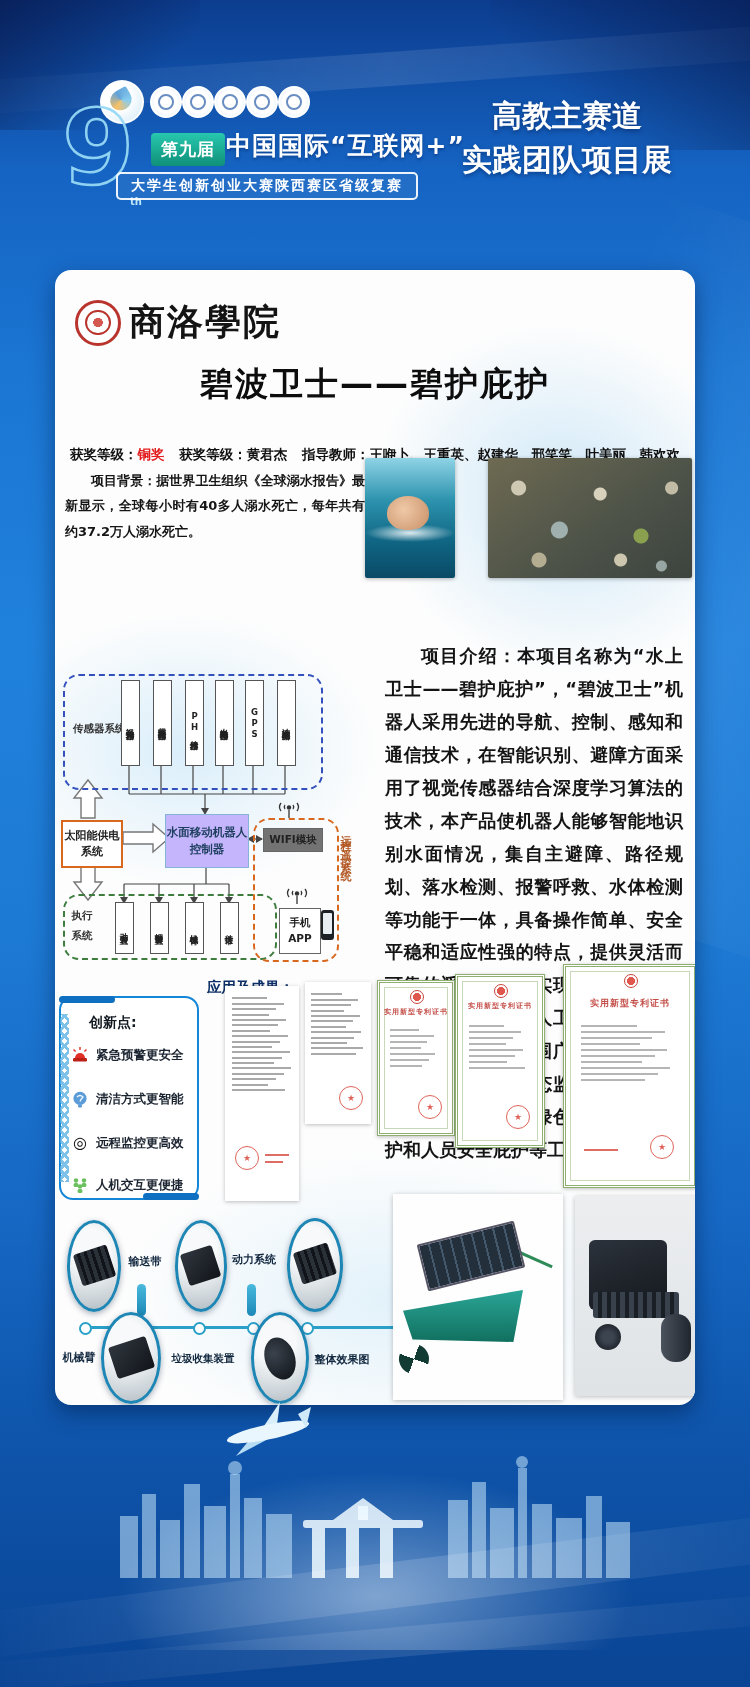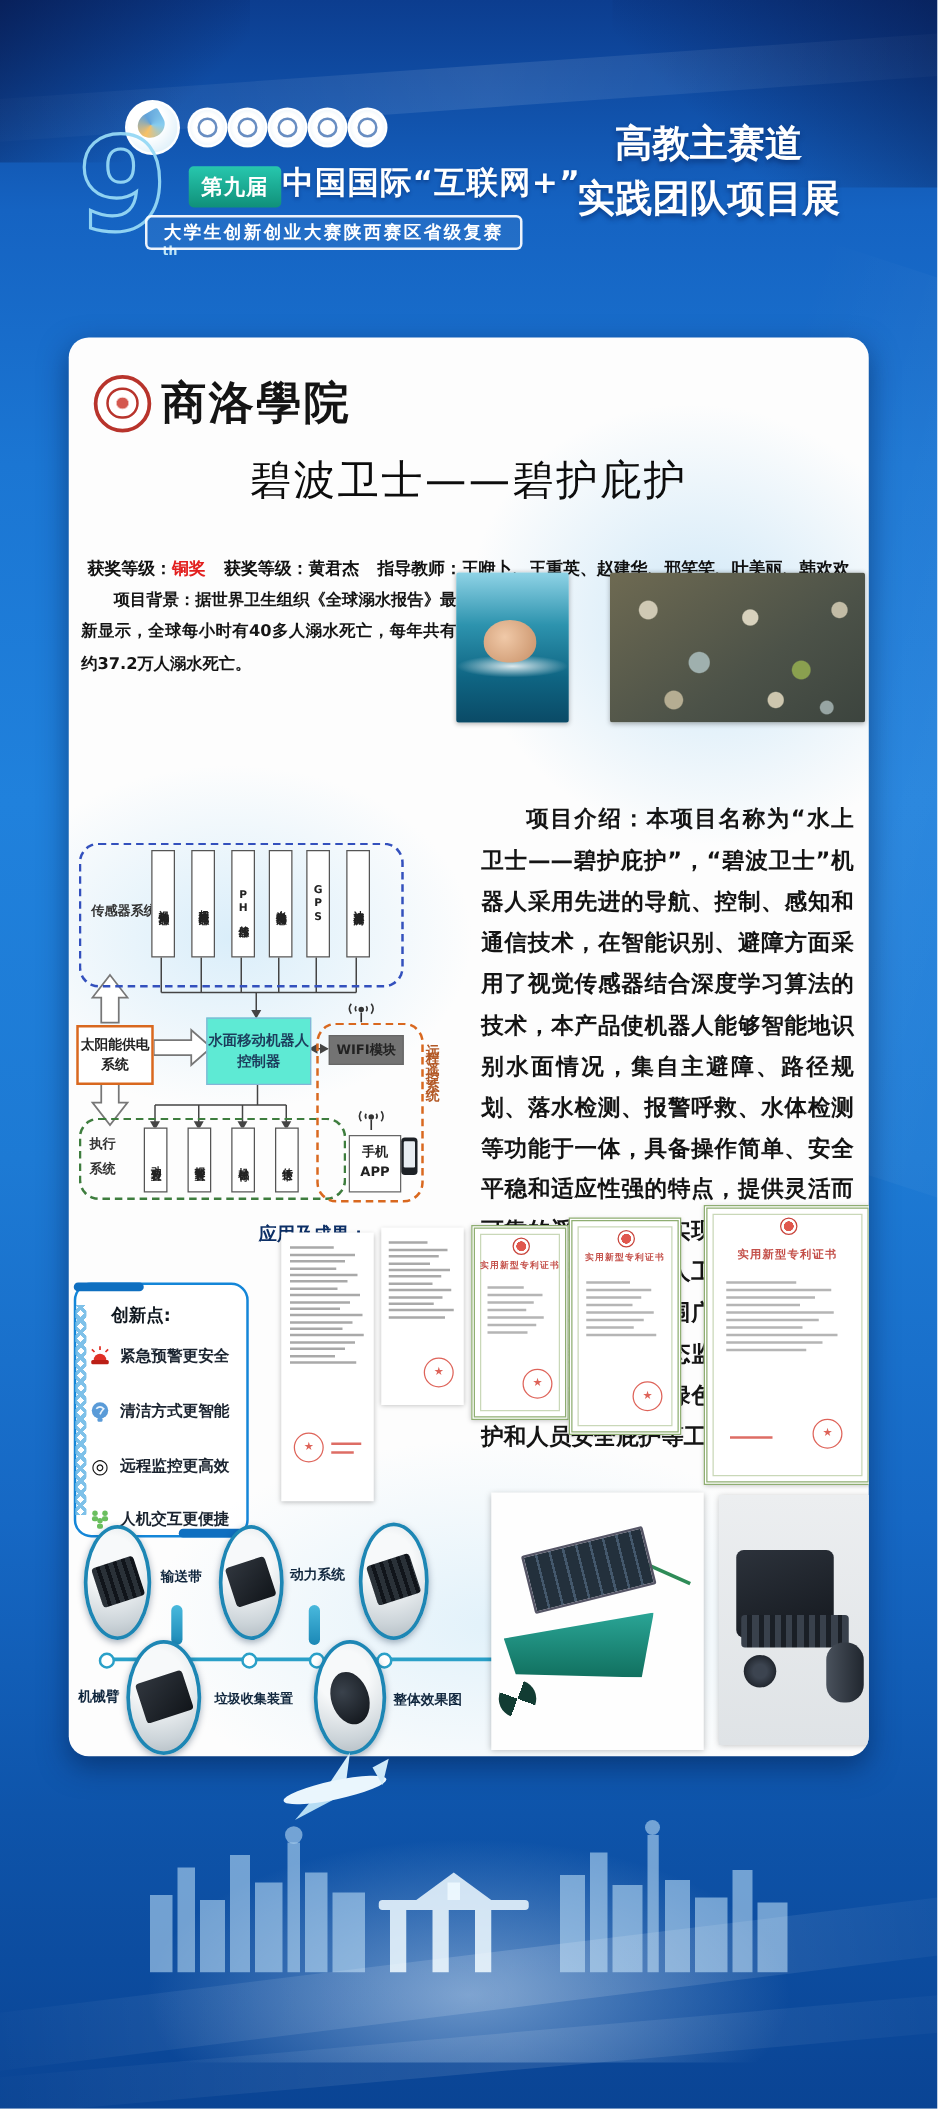--- a/index.html
+++ b/index.html
@@ -38,21 +38,21 @@
   .card{position:absolute;left:55px;top:270px;width:640px;height:1135px;background:#fdfdfd;border-radius:16px;
     box-shadow:0 8px 22px rgba(0,25,70,.5);overflow:hidden;}
   .wash{position:absolute;pointer-events:none;}
   .w1{left:300px;top:40px;width:420px;height:380px;background:radial-gradient(ellipse,rgba(150,205,240,.45),rgba(150,205,240,0) 65%);transform:rotate(20deg);}
   .w2{left:-80px;top:330px;width:420px;height:300px;background:radial-gradient(ellipse,rgba(165,215,245,.4),rgba(165,215,245,0) 65%);}
   .w3{left:60px;top:880px;width:560px;height:300px;background:radial-gradient(ellipse,rgba(175,220,245,.35),rgba(175,220,245,0) 70%);}
   .uni{position:absolute;left:20px;top:16px;display:flex;align-items:center;gap:8px;margin-top:12px;}
   .seal{width:40px;height:40px;border-radius:50%;border:3px solid #b8342c;position:relative;background:#fff;}
   .seal::after{content:"";position:absolute;inset:18%;border-radius:50%;border:2px solid #b8342c;background:radial-gradient(#d4584f 30%,#fff 32%);}
   .uni-name{font-family:"DejaVu Serif","Liberation Serif",serif;font-size:36px;font-weight:900;color:#141414;letter-spacing:2px;}
-  .title{position:absolute;left:0;top:92px;width:100%;margin:0;text-align:center;font-size:33px;font-weight:400;color:#0d0d0d;letter-spacing:2px;}
+  .title{position:absolute;left:0;top:92px;width:100%;margin:0;text-align:center;font-size:33px;font-weight:700;color:#0d0d0d;letter-spacing:2px;}
   .award{position:absolute;left:0;top:176px;width:100%;text-align:center;font-size:13.5px;font-weight:900;color:#111;white-space:nowrap;}
   .award .red{color:#e21f1e;}
   .award .sp{margin-left:10px;}
   .bgtext{position:absolute;left:10px;top:198px;width:300px;font-size:13px;line-height:1.95;color:#151515;text-align:justify;}
   .bgtext p{margin:0 0 14px 0;text-indent:2em;font-weight:600;}
   .photo{position:absolute;border-radius:2px;box-shadow:0 1px 4px rgba(0,0,0,.3);overflow:hidden;}
   .photo1{left:310px;top:188px;width:90px;height:120px;background:linear-gradient(180deg,#8fd3e6 0%,#2d93ae 35%,#0f6583 70%,#0a4a66 100%);}
   .photo1 .face{position:absolute;left:22px;top:38px;width:42px;height:34px;border-radius:50% 50% 45% 45%;background:radial-gradient(circle at 40% 40%,#f0c9a8,#c78f66);}
   .photo1 .splash{position:absolute;left:0px;top:66px;width:90px;height:18px;background:radial-gradient(ellipse,rgba(255,255,255,.85),rgba(255,255,255,0) 70%);}
   .photo2{left:433px;top:188px;width:204px;height:120px;background:
@@ -72,38 +72,38 @@
   .sensor-group{left:6px;top:2px;width:256px;height:112px;border:2px dashed #3350bd;}
   .exec-group{left:6px;top:222px;width:210px;height:62px;border:2px dashed #3e7d3e;}
   .remote-group{left:196px;top:146px;width:82px;height:140px;border:2px dashed #d9681f;}
   .grp-lab{position:absolute;font-size:10.5px;color:#333;font-weight:700;}
   .lab-sensor{left:16px;top:50px;}
   .lab-exec{left:13px;top:234px;width:24px;line-height:1.9;text-align:center;}
   .vbox{position:absolute;width:17px;background:#fff;border:1px solid #555;display:flex;align-items:center;justify-content:center;
     writing-mode:vertical-rl;text-orientation:upright;font-size:8.5px;color:#222;letter-spacing:1px;}
   .solar{position:absolute;left:4px;top:148px;width:58px;height:44px;border:2px solid #d9681f;background:#fff;
     display:flex;align-items:center;justify-content:center;font-size:11px;color:#222;text-align:center;line-height:1.5;}
-  .controller{position:absolute;left:108px;top:142px;width:82px;height:52px;border:1.5px solid #84b4d8;background:#5eead4;
+  .controller{position:absolute;left:108px;top:142px;width:82px;height:52px;border:1.5px solid #84b4d8;background:#c4b5fd;
     display:flex;align-items:center;justify-content:center;font-size:11.5px;color:#1c3d5c;text-align:center;line-height:1.45;font-weight:700;}
   .wifibox{position:absolute;left:206px;top:156px;width:58px;height:22px;border:1.5px solid #666;background:#737373;
     display:flex;align-items:center;justify-content:center;font-size:10.5px;color:#222;}
   .phonebox{position:absolute;left:222px;top:236px;width:40px;height:44px;border:1.5px solid #666;background:#fff;
     display:flex;align-items:center;justify-content:center;font-size:10.5px;color:#222;text-align:center;line-height:1.5;}
   .phone-icon{position:absolute;left:264px;top:238px;width:13px;height:30px;background:#1d2126;border-radius:3px;}
   .phone-icon::after{content:"";position:absolute;left:2px;top:3px;right:2px;bottom:6px;background:#e8edf2;border-radius:1px;}
   .ant{position:absolute;}
   .ant1{left:220px;top:126px;}
   .ant2{left:228px;top:212px;}
   .remote-lab{position:absolute;left:280px;top:154px;writing-mode:vertical-rl;text-orientation:upright;
     font-size:11px;letter-spacing:7px;color:#b35926;font-weight:700;}
   
   .intro{position:absolute;left:330px;top:370px;width:298px;font-size:18px;line-height:1.83;color:#141414;
     text-align:justify;text-indent:2em;font-weight:600;}
   
-  .innovation{position:absolute;left:4px;top:756px;width:136px;height:200px;border:2px solid #1486d8;border-radius:14px;background:rgba(255,255,255,.75);}
+  .innovation{position:absolute;left:4px;top:726px;width:136px;height:200px;border:2px solid #1486d8;border-radius:14px;background:rgba(255,255,255,.75);}
   .innovation::before{content:"";position:absolute;left:-2px;top:-2px;width:56px;height:7px;background:#0f6fc0;border-radius:4px;}
   .innovation::after{content:"";position:absolute;right:-2px;bottom:-2px;width:56px;height:7px;background:#0f6fc0;border-radius:4px;}
   .braid{position:absolute;left:-1px;top:16px;width:9px;height:168px;
     background:repeating-linear-gradient(45deg,#5fb2e4 0 3px,transparent 3px 7px),repeating-linear-gradient(-45deg,#5fb2e4 0 3px,transparent 3px 7px);opacity:.8;}
   .inno-title{position:absolute;left:28px;top:16px;font-size:14px;font-weight:900;color:#101820;}
   .inno-item{position:absolute;left:10px;display:flex;align-items:center;gap:7px;font-size:12.5px;font-weight:800;color:#1b2430;white-space:nowrap;}
   .inno-item .ico{width:18px;height:18px;display:flex;align-items:center;justify-content:center;flex:0 0 18px;}
   .ico-target{font-size:16px;color:#111;line-height:1;}
   
   .results-title{position:absolute;left:152px;top:708px;font-size:14.5px;font-weight:900;color:#0c2f66;}

